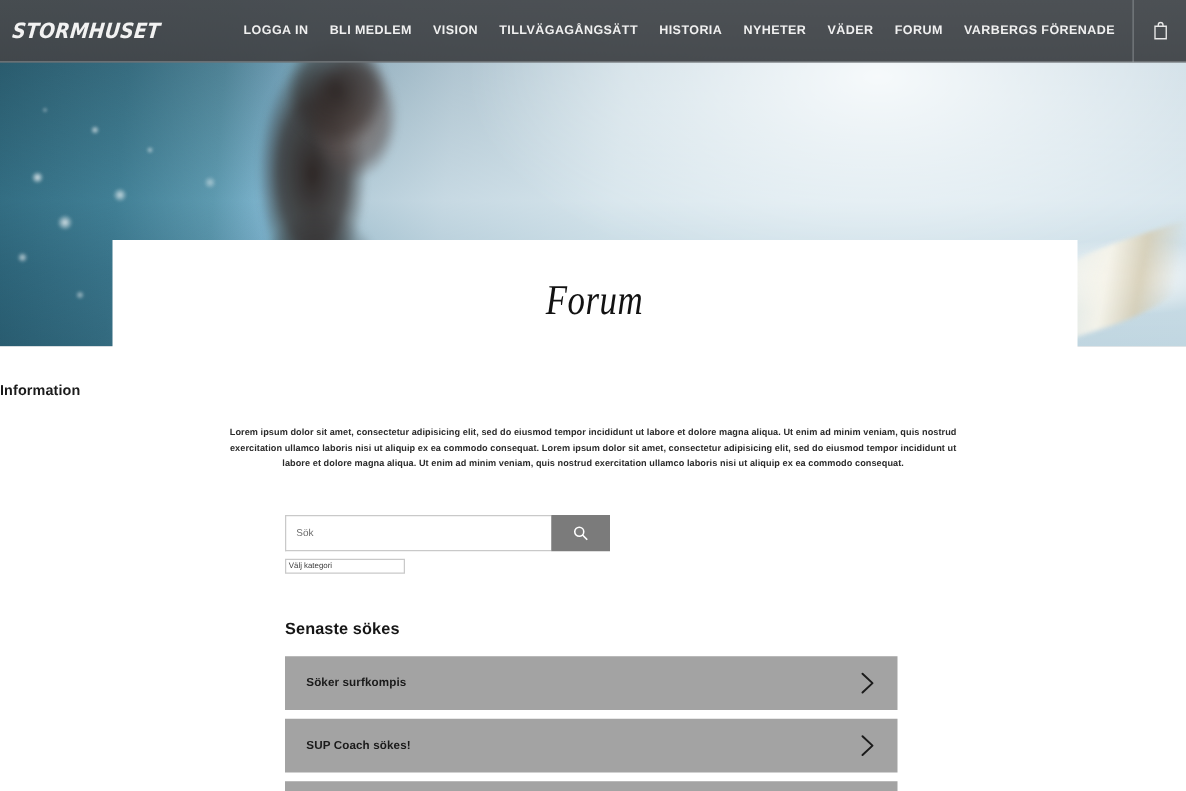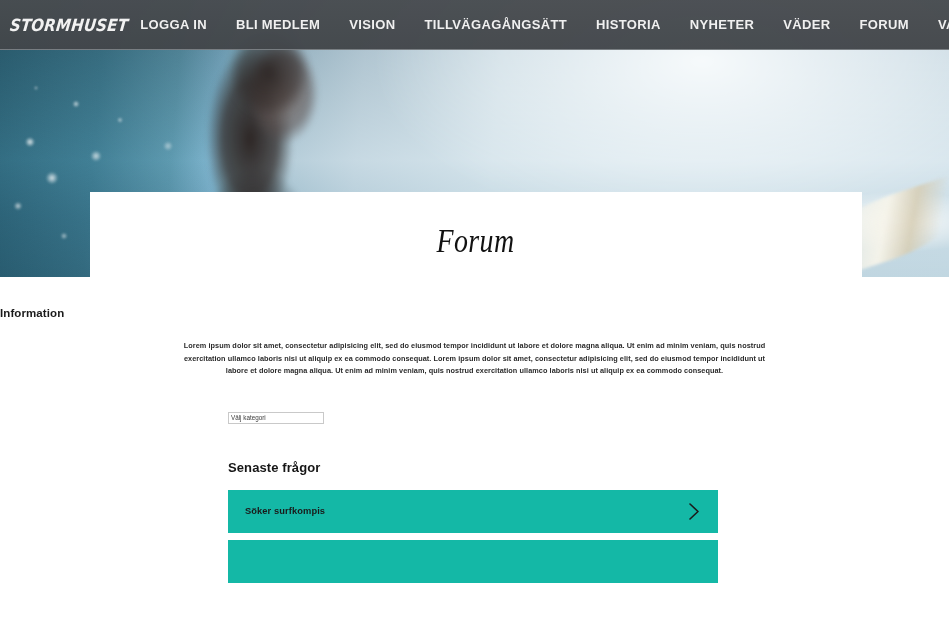--- a/index.html
+++ b/index.html
@@ -116,28 +116,27 @@
   }
   .nav-links {
     margin-left: auto;
     display: flex;
     align-items: center;
     gap: 17px;
     padding-right: 14px;
   }
   .nav-link {
     color: #f0f0f0;
-    font-size: 13px;
+    font-size: 10px;
     font-weight: 700;
     letter-spacing: 0.35px;
     text-decoration: none;
     white-space: nowrap;
     text-transform: uppercase;
     cursor: pointer;
-    margin-left: 12px;
   }
   .nav-divider {
     width: 1px;
     height: 50px;
     background: rgba(170,176,180,0.5);
   }
   .cart-wrap {
     width: 42px;
     height: 50px;
     display: flex;
@@ -251,21 +250,21 @@
     color: #161616;
     letter-spacing: 0.1px;
   }
   .q-list {
     margin: 15px 0 0 228px;
     width: 490px;
     list-style: none;
   }
   .q-item {
     height: 43px;
-    background: #14b8a6;
+    background: #a3a3a3;
     margin-bottom: 7px;
     display: flex;
     align-items: center;
     padding: 0 18px 0 17px;
     cursor: pointer;
   }
   .q-label {
     font-size: 9.3px;
     font-weight: 700;
     color: #1a1a1a;
@@ -315,36 +314,53 @@
   <div class="title-panel">
     <div class="page-title">Forum</div>
   </div>
 
   <div class="content">
 
     <div class="info-heading">Information</div>
     <div class="info-body">Lorem ipsum dolor sit amet, consectetur adipisicing elit, sed do eiusmod tempor incididunt ut labore et dolore magna aliqua. Ut enim ad minim veniam, quis nostrud exercitation ullamco laboris nisi ut aliquip ex ea commodo consequat. Lorem ipsum dolor sit amet, consectetur adipisicing elit, sed do eiusmod tempor incididunt ut labore et dolore magna aliqua. Ut enim ad minim veniam, quis nostrud exercitation ullamco laboris nisi ut aliquip ex ea commodo consequat.</div>
 
     <div class="search-block">
+      <div class="search-row">
+        <input class="search-input" type="text" placeholder="Sök" style="">
+        <button class="search-btn">
+          <svg width="13" height="13" viewBox="0 0 13 13">
+            <circle cx="5.4" cy="5.4" r="3.6" fill="none" stroke="#ffffff" stroke-width="1.25"></circle>
+            <line x1="8.2" y1="8.2" x2="11.4" y2="11.4" stroke="#ffffff" stroke-width="1.35" stroke-linecap="round"></line>
+          </svg>
+        </button>
+      </div>
       <div class="cat-select">
         <span>Välj kategori</span>
       </div>
     </div>
 
-    <div class="latest-heading">Senaste frågor</div>
+    <div class="latest-heading">Senaste sökes</div>
 
     <ul class="q-list">
       <li class="q-item">
         <span class="q-label">Söker surfkompis</span>
         <span class="q-chevron">
           <svg width="12" height="19" viewBox="0 0 12 19">
             <polyline points="2,2 10,9.5 2,17" fill="none" stroke="#1b1b1b" stroke-width="1.6" stroke-linecap="round" stroke-linejoin="round"></polyline>
           </svg>
         </span>
       </li>
       <li class="q-item">
+        <span class="q-label">SUP Coach sökes!</span>
+        <span class="q-chevron">
+          <svg width="12" height="19" viewBox="0 0 12 19">
+            <polyline points="2,2 10,9.5 2,17" fill="none" stroke="#1b1b1b" stroke-width="1.6" stroke-linecap="round" stroke-linejoin="round"></polyline>
+          </svg>
+        </span>
+      </li>
+      <li class="q-item">
         <span class="q-label"></span>
 
       </li>
     </ul>
 
   </div>
 </div>
 
 </body></html>

